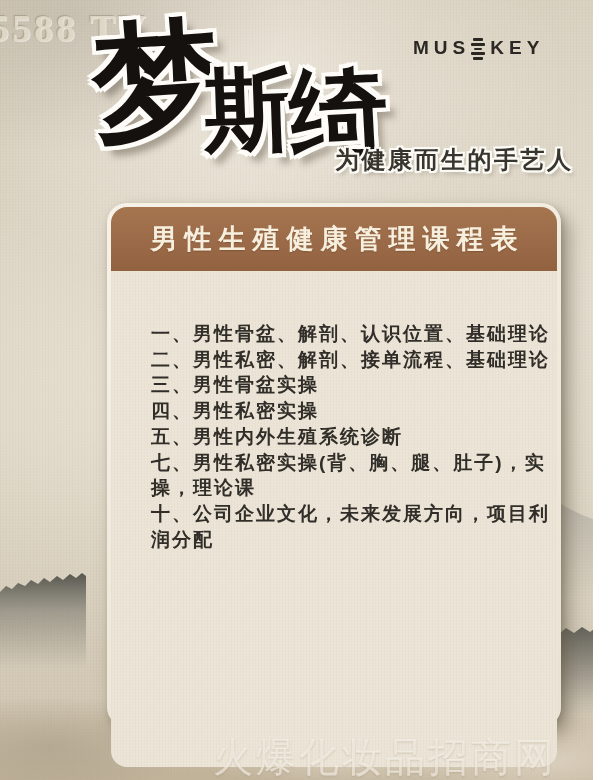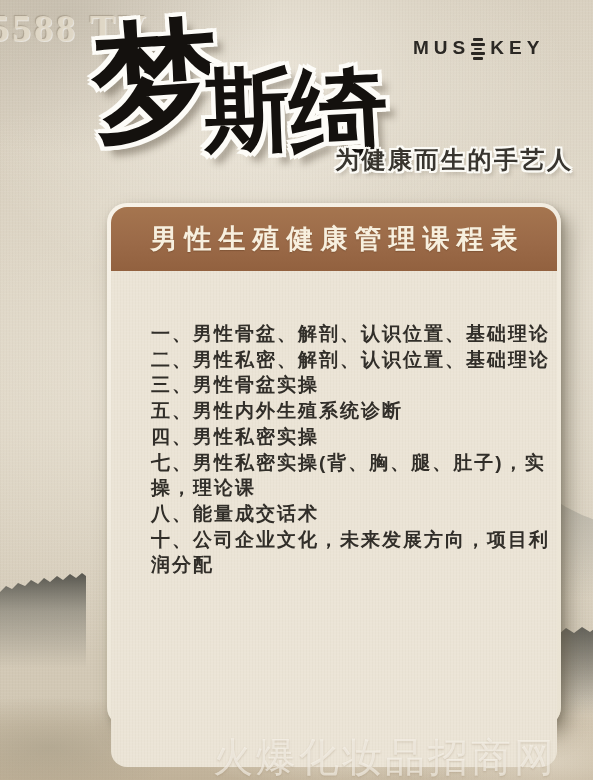--- a/index.html
+++ b/index.html
@@ -156,37 +156,34 @@
   <div class="card">
     <div class="card-header">
       <span class="card-title">男性生殖健康管理课程表</span>
     </div>
     <div class="card-body">
       <div class="course-list" id="course-list">
           <div class="course-item">
             <div class="course-line">一、男性骨盆、解剖、认识位置、基础理论</div>
           </div>
           <div class="course-item">
-            <div class="course-line">二、男性私密、解剖、认识位置、基础理论</div>
+            <div class="course-line">二、男性私密、解剖、接单流程、基础理论</div>
           </div>
           <div class="course-item">
             <div class="course-line">三、男性骨盆实操</div>
           </div>
           <div class="course-item">
-            <div class="course-line">五、男性内外生殖系统诊断</div>
+            <div class="course-line">四、男性私密实操</div>
           </div>
           <div class="course-item">
-            <div class="course-line">四、男性私密实操</div>
+            <div class="course-line">五、男性内外生殖系统诊断</div>
           </div>
           <div class="course-item">
             <div class="course-line">七、男性私密实操(背、胸、腿、肚子)，实</div>
             <div class="course-line">操，理论课</div>
-          </div>
-          <div class="course-item">
-            <div class="course-line">八、能量成交话术</div>
           </div>
           <div class="course-item">
             <div class="course-line">十、公司企业文化，未来发展方向，项目利</div>
             <div class="course-line">润分配</div>
           </div>
         </div>
     </div>
   </div>
 
   <div class="wm-bottom">火爆化妆品招商网</div>

